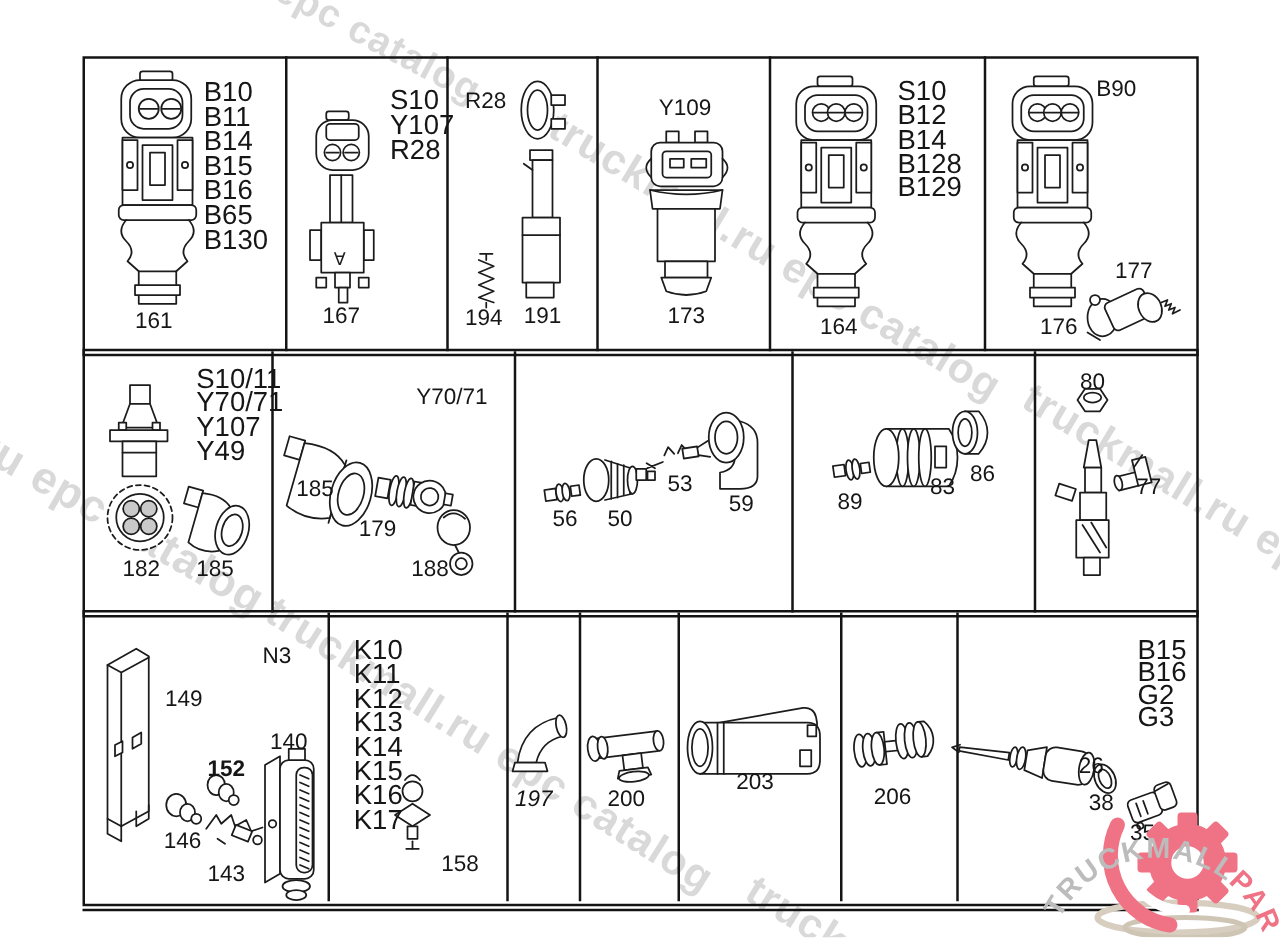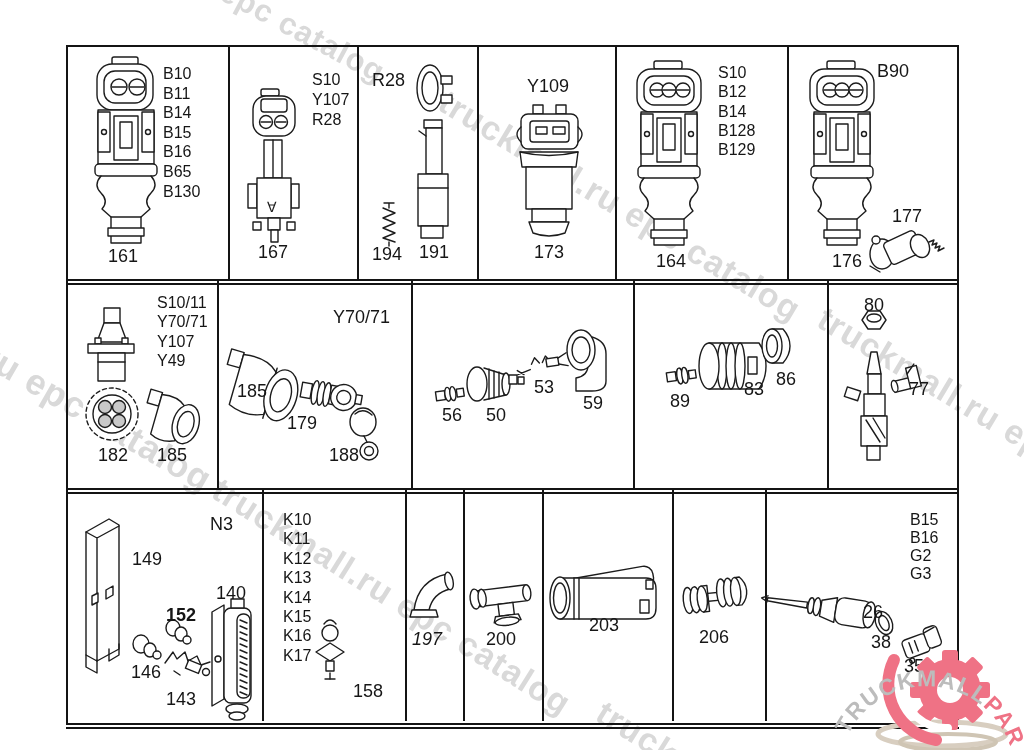--- a/index.html
+++ b/index.html
@@ -11,21 +11,21 @@
   .frame{position:absolute;border:2px solid #141414;z-index:2;background:transparent;}
   .vline{position:absolute;width:0;border-left:2px solid #141414;z-index:2;}
   .hline{position:absolute;height:0;border-top:2px solid #141414;z-index:2;}
   .art{position:absolute;left:0;top:0;z-index:3;}
   .art rect,.art circle,.art ellipse,.art path,.art polygon{
       fill:#fff;stroke:#1c1c1c;stroke-width:1.4;stroke-linejoin:round;stroke-linecap:round;}
   .art .nf{fill:none;}
   .art line{stroke:#1c1c1c;stroke-width:1.4;stroke-linecap:round;}
   .art .shade{fill:#c9c9c9;}
   .num,.lbl{position:absolute;z-index:4;font-size:18px;line-height:18px;white-space:nowrap;}
-  .lblcol{position:absolute;z-index:4;font-size:16px;}
+  .lblcol{position:absolute;z-index:4;font-size:22px;}
   .lblcol span{display:block;}
   .logo{position:absolute;z-index:5;}
 </style>
 </head>
 <body>
 
 <div class="sheet">
 
   <div class="wm" style="left:55px;top:-120px;font-size:31px;transform:rotate(28deg);">truckmall.ru epc catalog</div>
   <div class="wm" style="left:-160px;top:245px;font-size:36px;transform:rotate(30deg);">truckmall.ru epc catalog</div>

